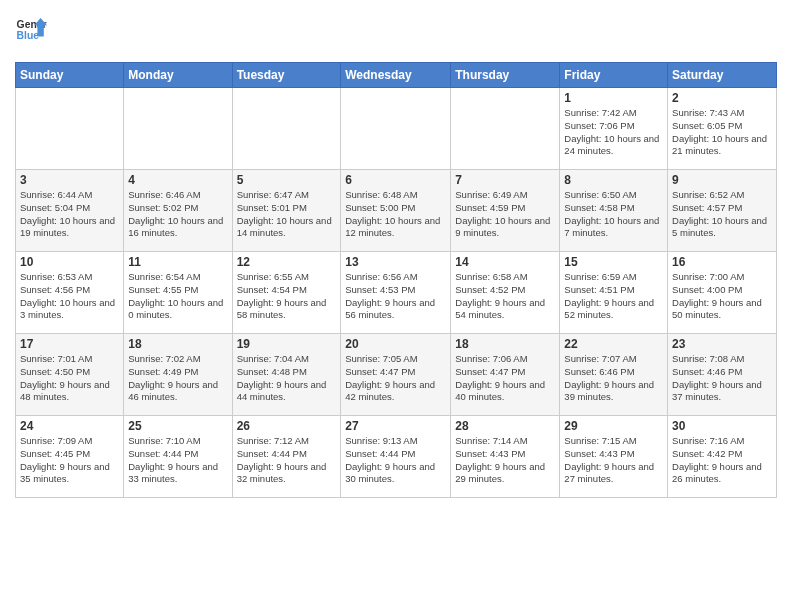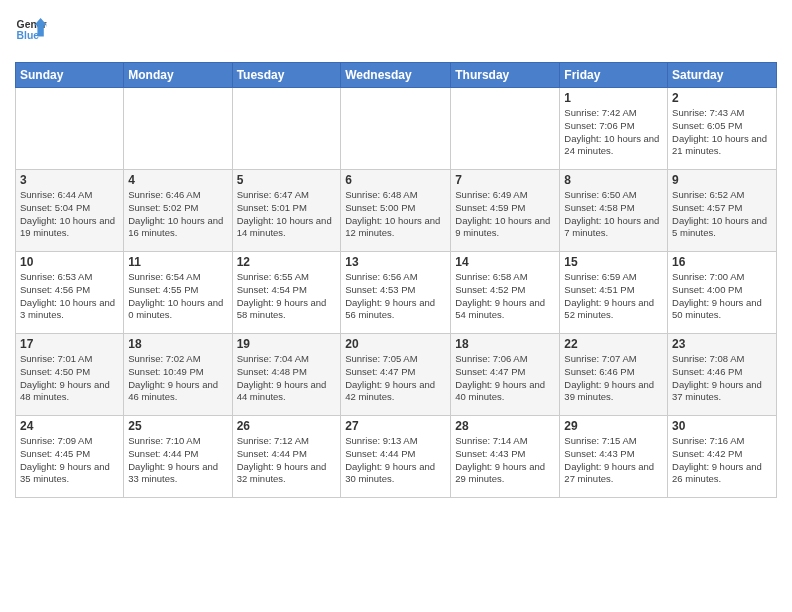--- a/index.html
+++ b/index.html
@@ -219,21 +219,21 @@
         <tr>
           <td>
             <span class="day-num">17</span>
             <div class="day-info">Sunrise: 7:01 AM
 Sunset: 4:50 PM
 Daylight: 9 hours and 48 minutes.</div>
           </td>
           <td>
             <span class="day-num">18</span>
             <div class="day-info">Sunrise: 7:02 AM
-Sunset: 10:49 PM
+Sunset: 4:49 PM
 Daylight: 9 hours and 46 minutes.</div>
           </td>
           <td>
             <span class="day-num">19</span>
             <div class="day-info">Sunrise: 7:04 AM
 Sunset: 4:48 PM
 Daylight: 9 hours and 44 minutes.</div>
           </td>
           <td>
             <span class="day-num">20</span>

